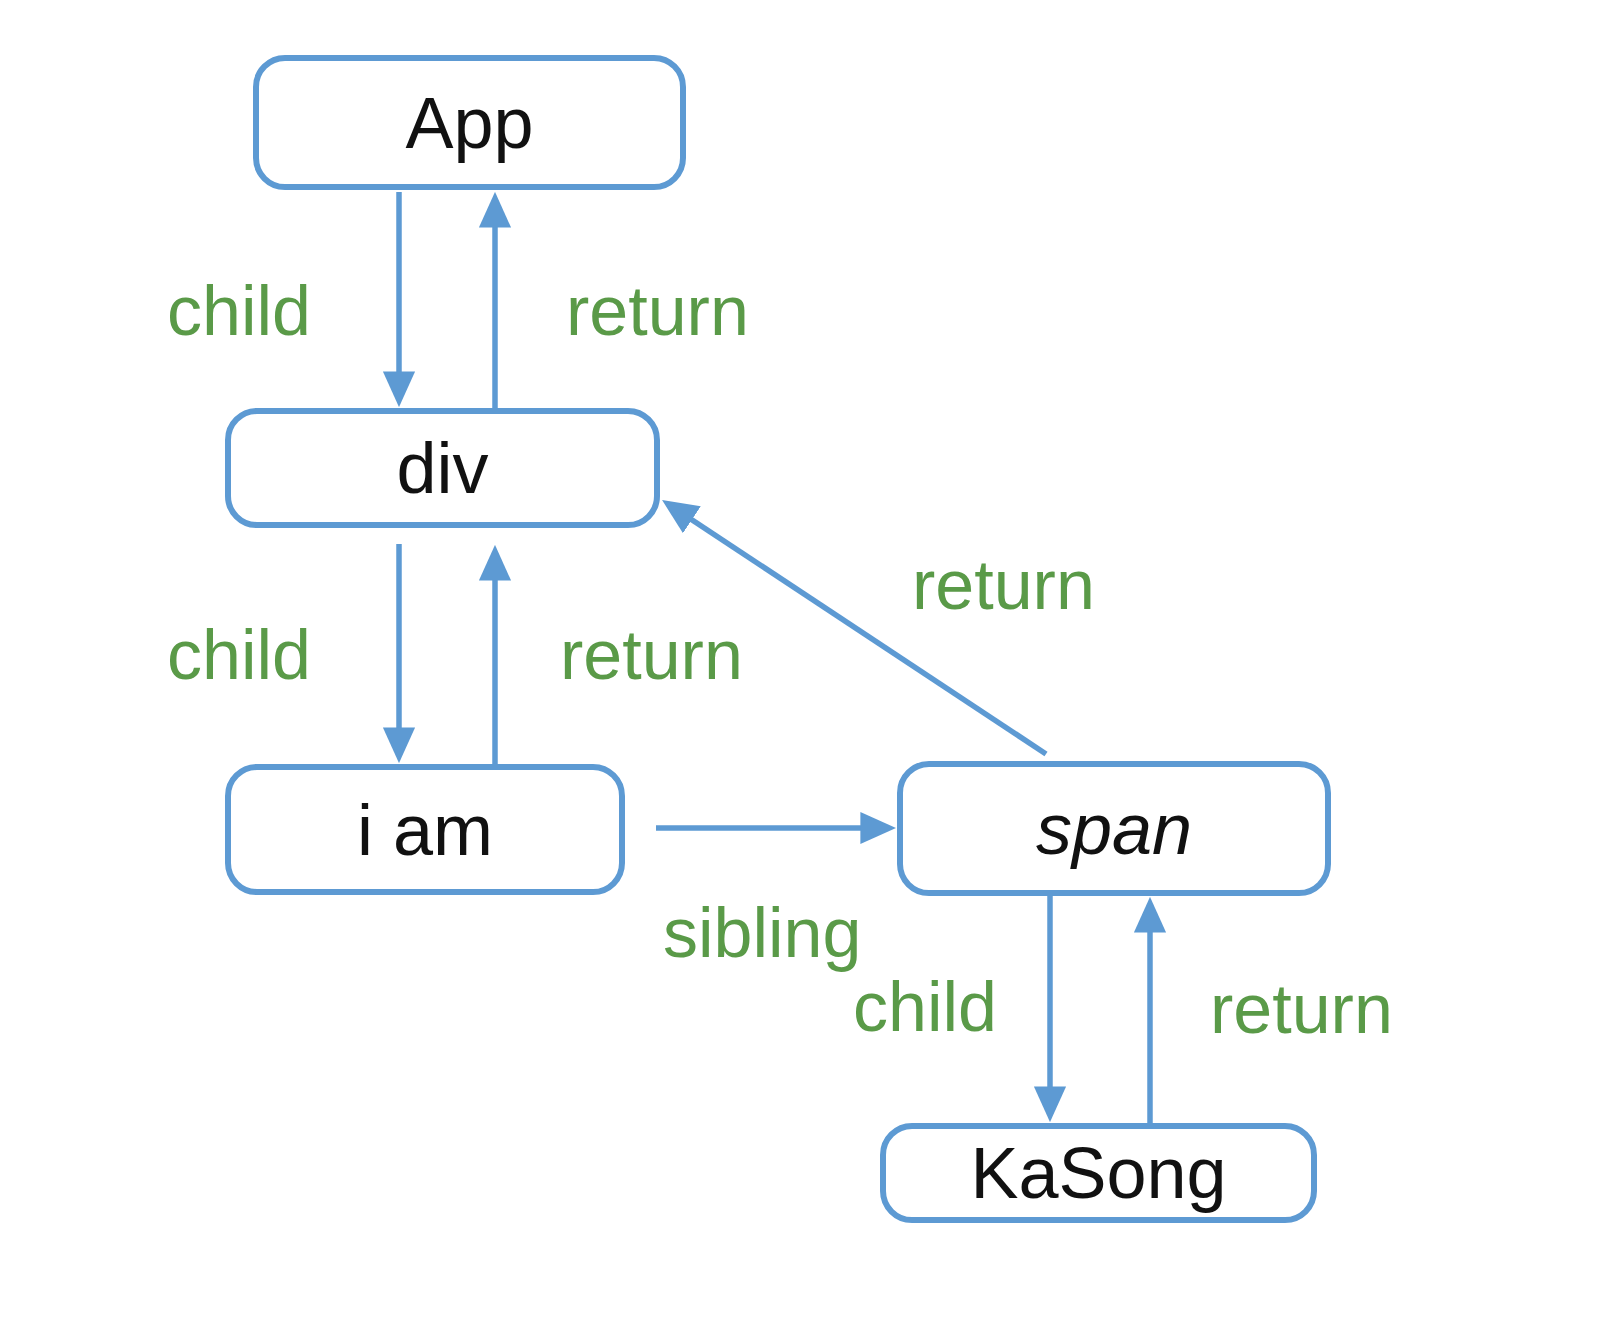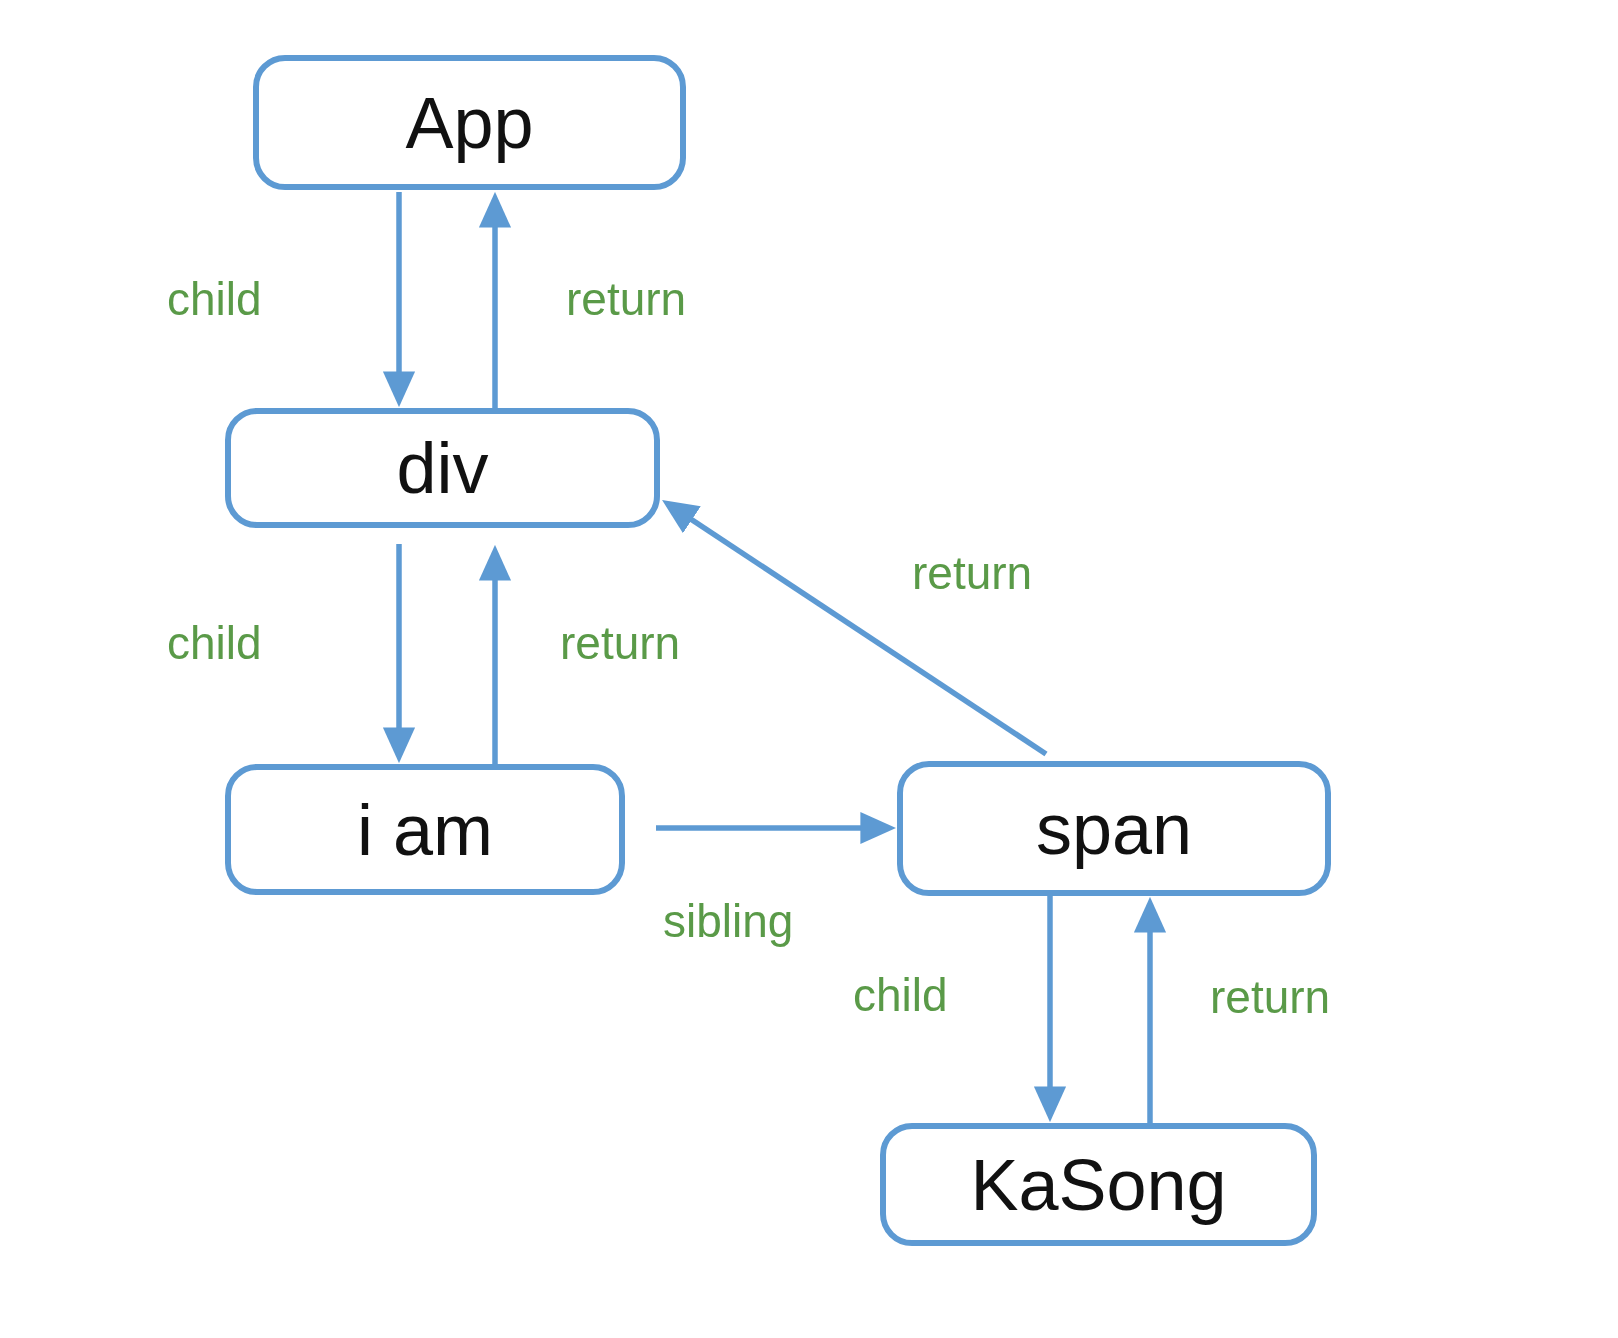--- a/index.html
+++ b/index.html
@@ -37,26 +37,26 @@
   }
   .node-label {
     font-size: 72px;
     line-height: 1;
     color: var(--node-text);
     white-space: nowrap;
   }
   #node-app    { left: 225px;  top: 55px;   width: 433px; height: 135px; margin-left: 28px; }
   #node-div    { left: 225px;  top: 408px;  width: 435px; height: 120px; }
   #node-iam    { left: 225px;  top: 764px;  width: 400px; height: 131px; }
-  #node-span   { left: 897px;  top: 761px;  width: 434px; height: 135px; }
-  #node-kasong { left: 880px;  top: 1123px; width: 437px; height: 123px; }
+  #node-span   { left: 897px;  top: 761px;  width: 434px; height: 135px; font-style: italic; }
+  #node-kasong { left: 880px;  top: 1123px; width: 437px; height: 100px; }
 
   .elabel {
     position: absolute;
-    font-size: 46px;
+    font-size: 70px;
     line-height: 1;
     color: var(--green);
     white-space: nowrap;
   }
   #elabel-0 { left: 167px;  top: 276px; }  
   #elabel-1 { left: 566px;  top: 276px; }  
   #elabel-2 { left: 167px;  top: 620px; }  
   #elabel-3 { left: 560px;  top: 620px; }  
   #elabel-4 { left: 912px;  top: 550px; }  
   #elabel-5 { left: 663px;  top: 898px; }  

